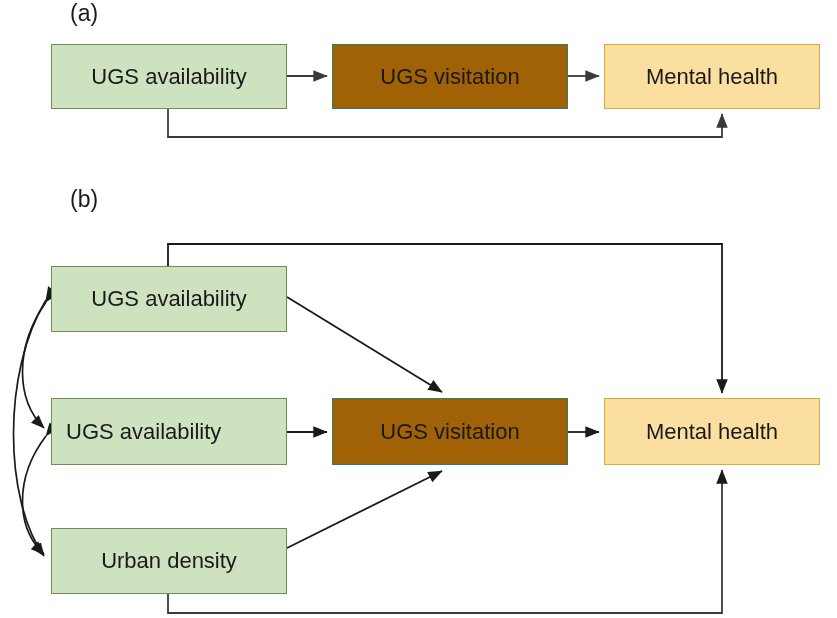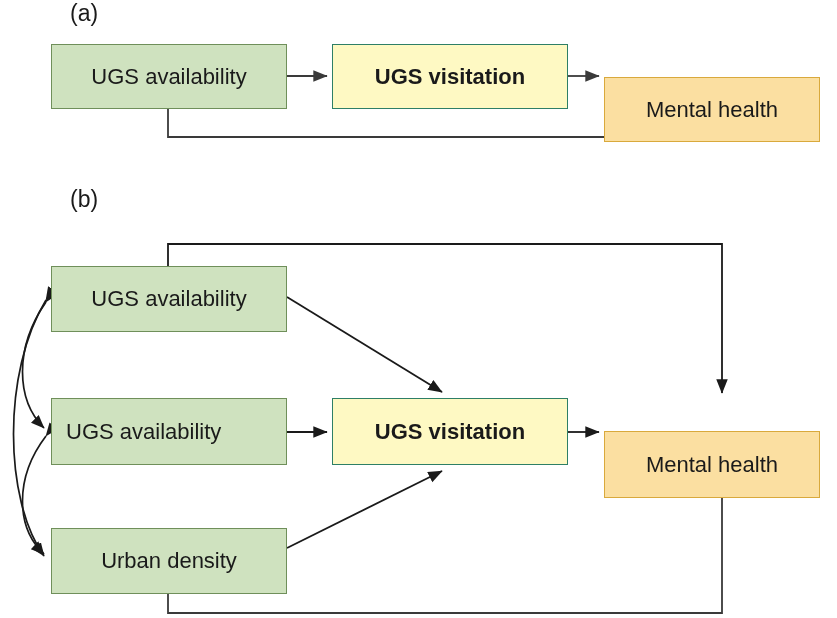--- a/index.html
+++ b/index.html
@@ -44,28 +44,26 @@
     color: #1a1a1a;
     line-height: 1.18;
     padding: 0 6px;
     z-index: 2;
   }
   .node.green {
     background: #cfe2bf;
     border: 1.5px solid #6f8f5a;
   }
   .node.teal {
-    background: #fef9c3;
+    background: #a16207;
     border: 1.5px solid #2e7f66;
-    font-weight: bold;
   }
   .node.amber {
     background: #fbdfa1;
     border: 1.5px solid #d9a93c;
-    margin-top: 33px;
   }
   .node-text {
     display: block;
     white-space: pre-line;
   }
   .mult-line {
     display: block;
   }
   .mult-sym {
     font-size: 17px;

